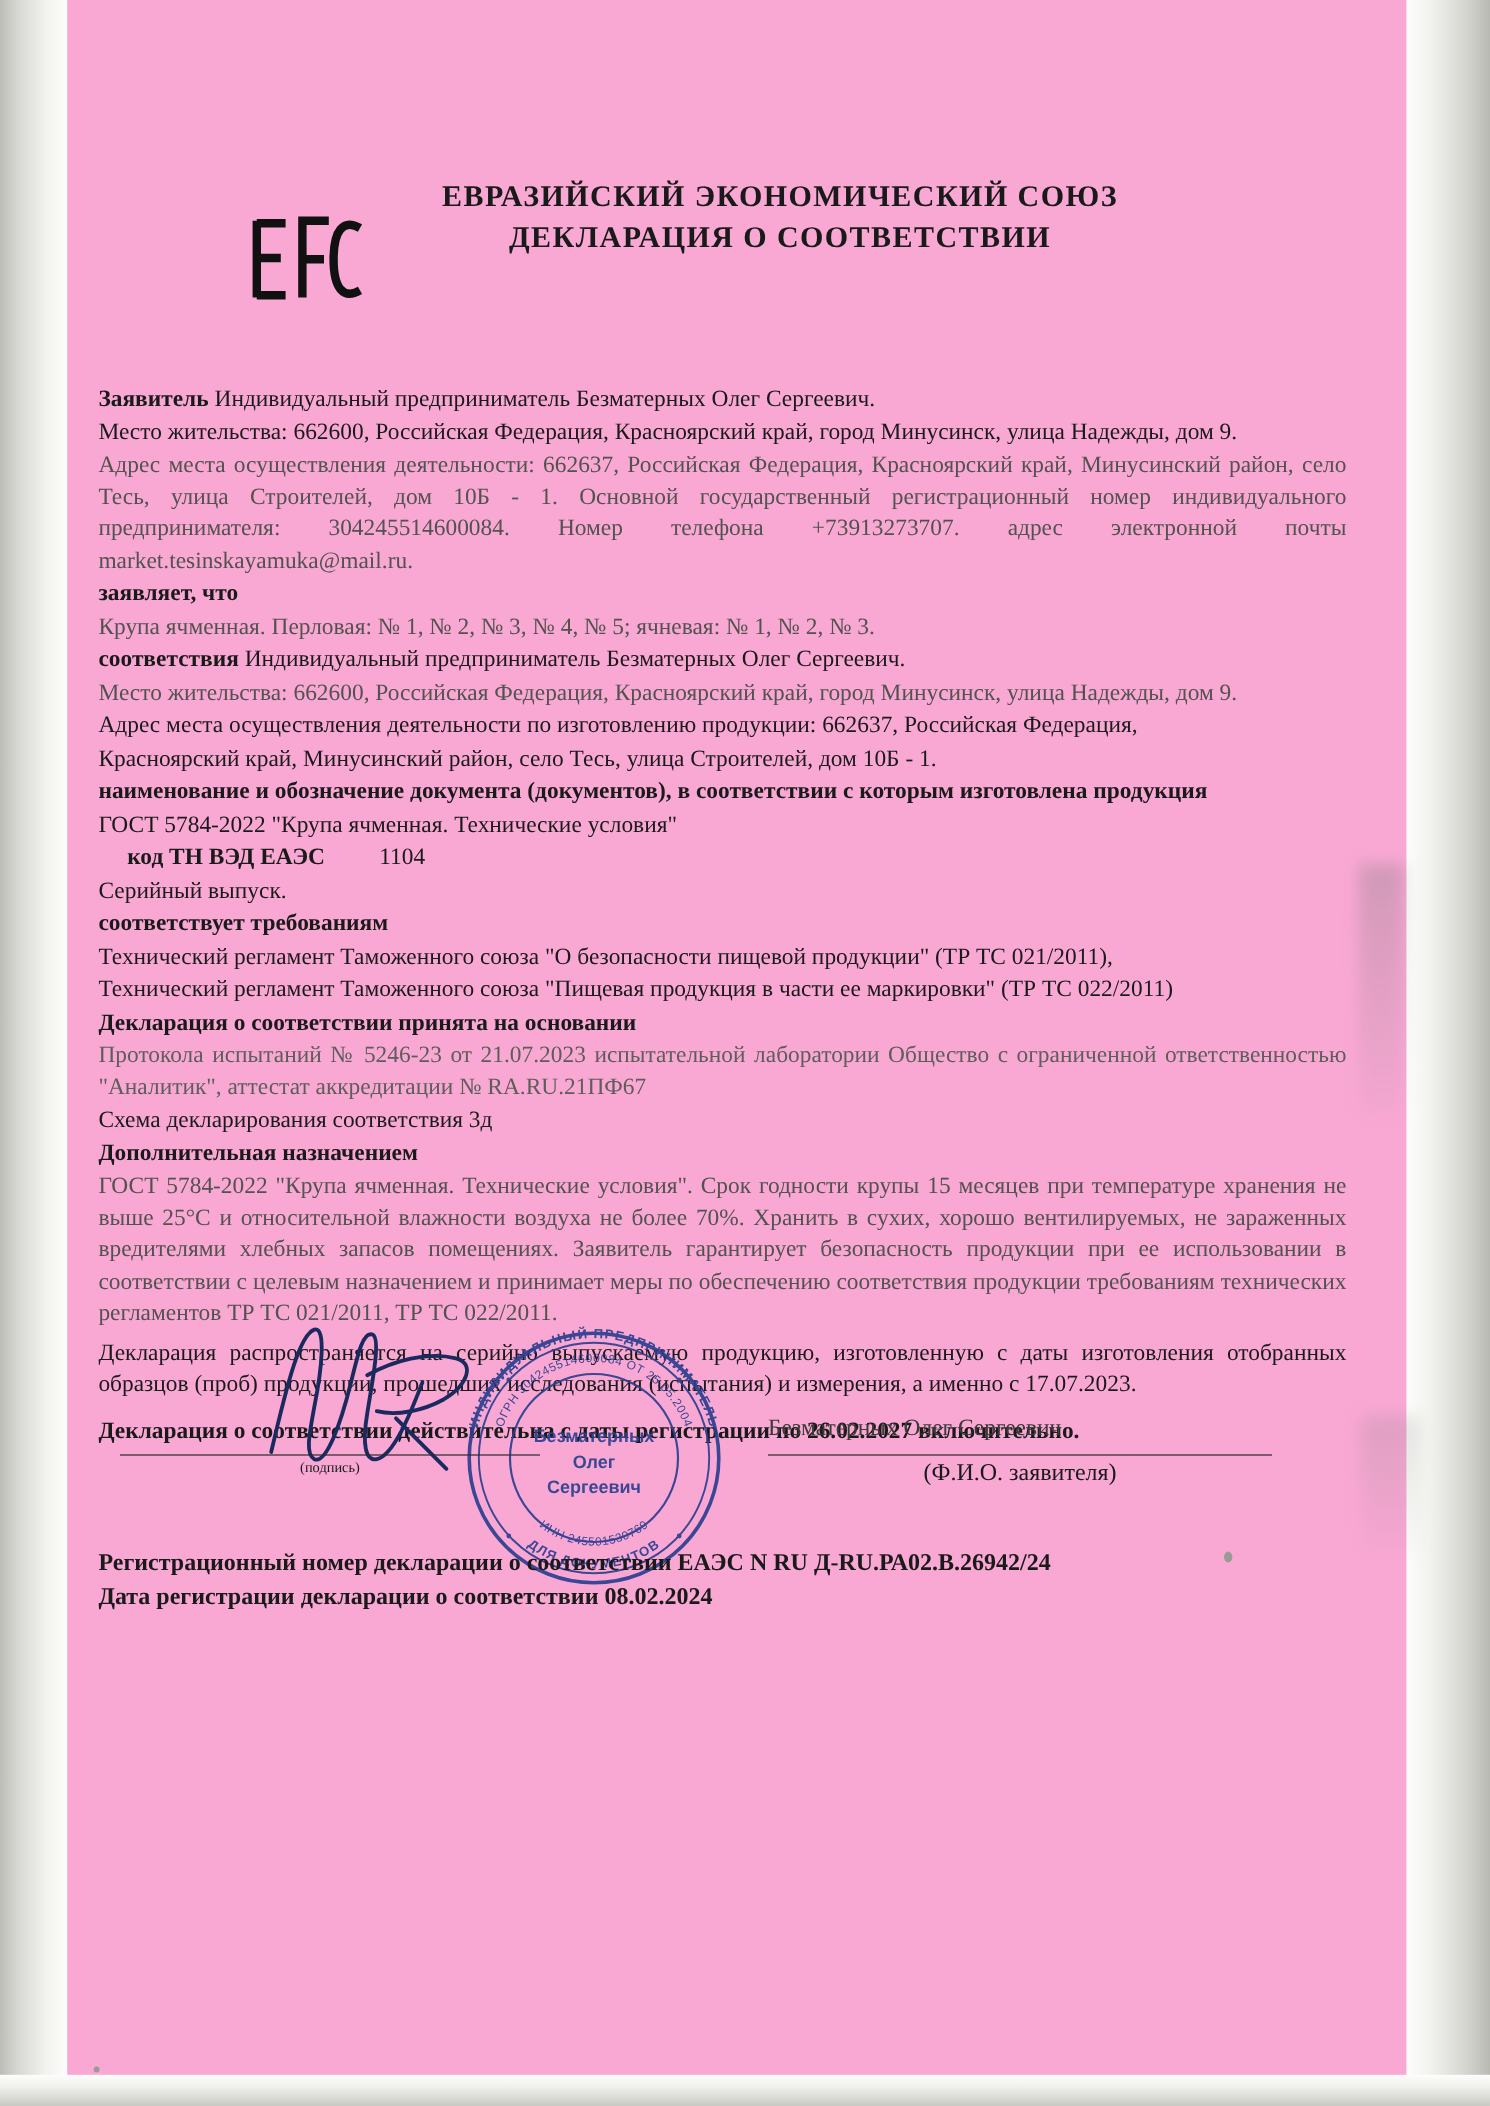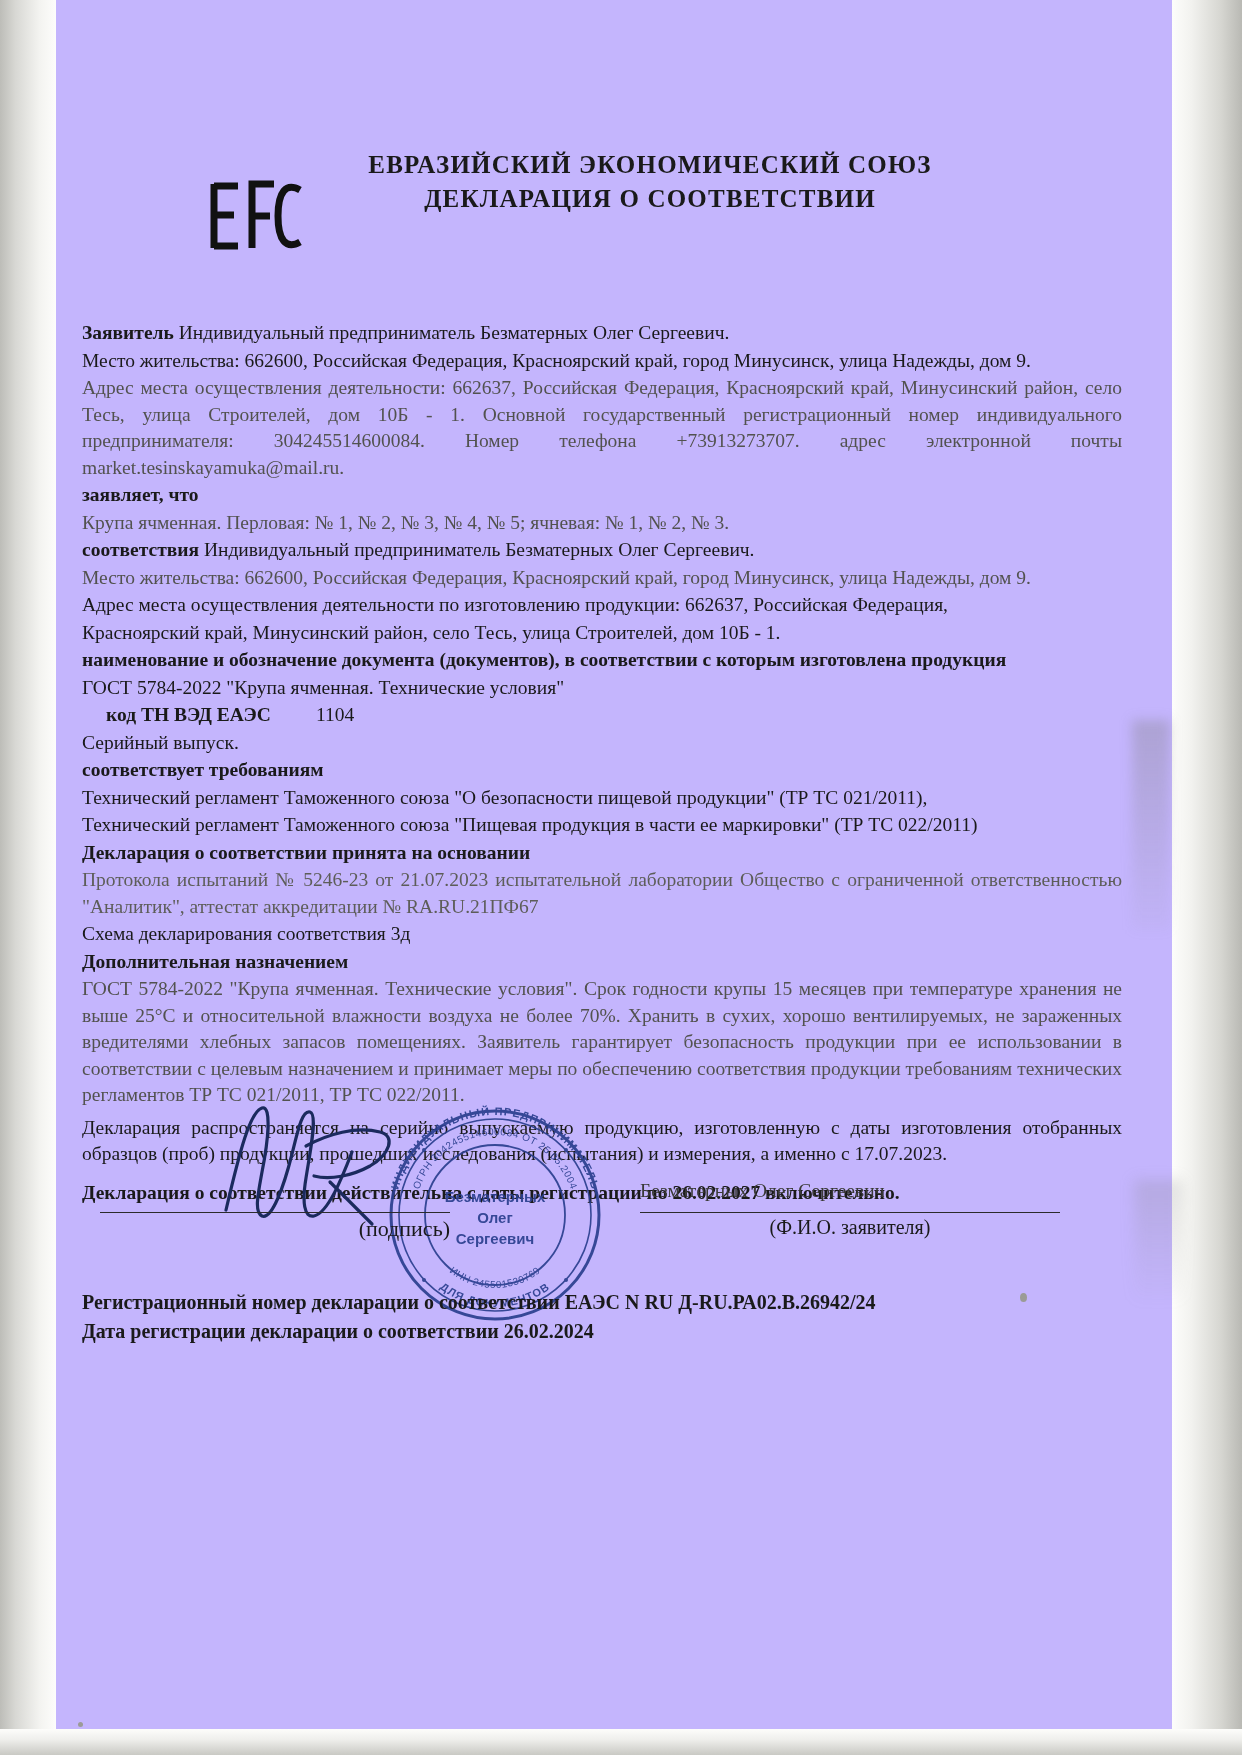--- a/index.html
+++ b/index.html
@@ -4,21 +4,21 @@
 <style>
   html, body {
     margin: 0;
     padding: 0;
     background: #8d8d8d;
   }
   .page {
     position: relative;
     width: 1242px;
     height: 1755px;
-    background: #c4b5fd;
+    background: #f9a8d4;
     overflow: hidden;
     font-family: "Liberation Serif", serif;
     color: #1a1a1a;
   }
   
   .scan-edge-left {
     position: absolute;
     top: 0; left: 0;
     width: 56px; height: 100%;
     background: linear-gradient(90deg, #bdbdb8 0%, #d8d8d4 28%, #f3f3f0 70%, #fdfdfb 100%);
@@ -121,22 +121,22 @@
     left: 640px;
     top: 1212px;
     width: 420px;
     border-top: 1.5px solid #2b2b2b;
   }
   .sig-caption-left {
     position: absolute;
     left: 100px;
     top: 1216px;
     width: 350px;
-    text-align: right;
-    font-size: 22px;
+    text-align: center;
+    font-size: 12px;
   }
   .sig-name-right {
     position: absolute;
     left: 640px;
     top: 1180px;
     width: 420px;
     text-align: left;
     font-size: 19.5px;
     color: #3a3a37;
   }
@@ -304,16 +304,16 @@
 
   <div class="sig-line-left"></div>
   <div class="sig-caption-left">(подпись)</div>
 
   <div class="sig-name-right">Безматерных Олег Сергеевич</div>
   <div class="sig-line-right"></div>
   <div class="sig-caption-right">(Ф.И.О. заявителя)</div>
 
   <div class="footer-wrap">
     <div>Регистрационный номер декларации о соответствии ЕАЭС N RU Д-RU.РА02.В.26942/24</div>
-    <div>Дата регистрации декларации о соответствии 26.02.2024</div>
+    <div>Дата регистрации декларации о соответствии 08.02.2024</div>
   </div>
 
 </div>
 
 </body></html>

